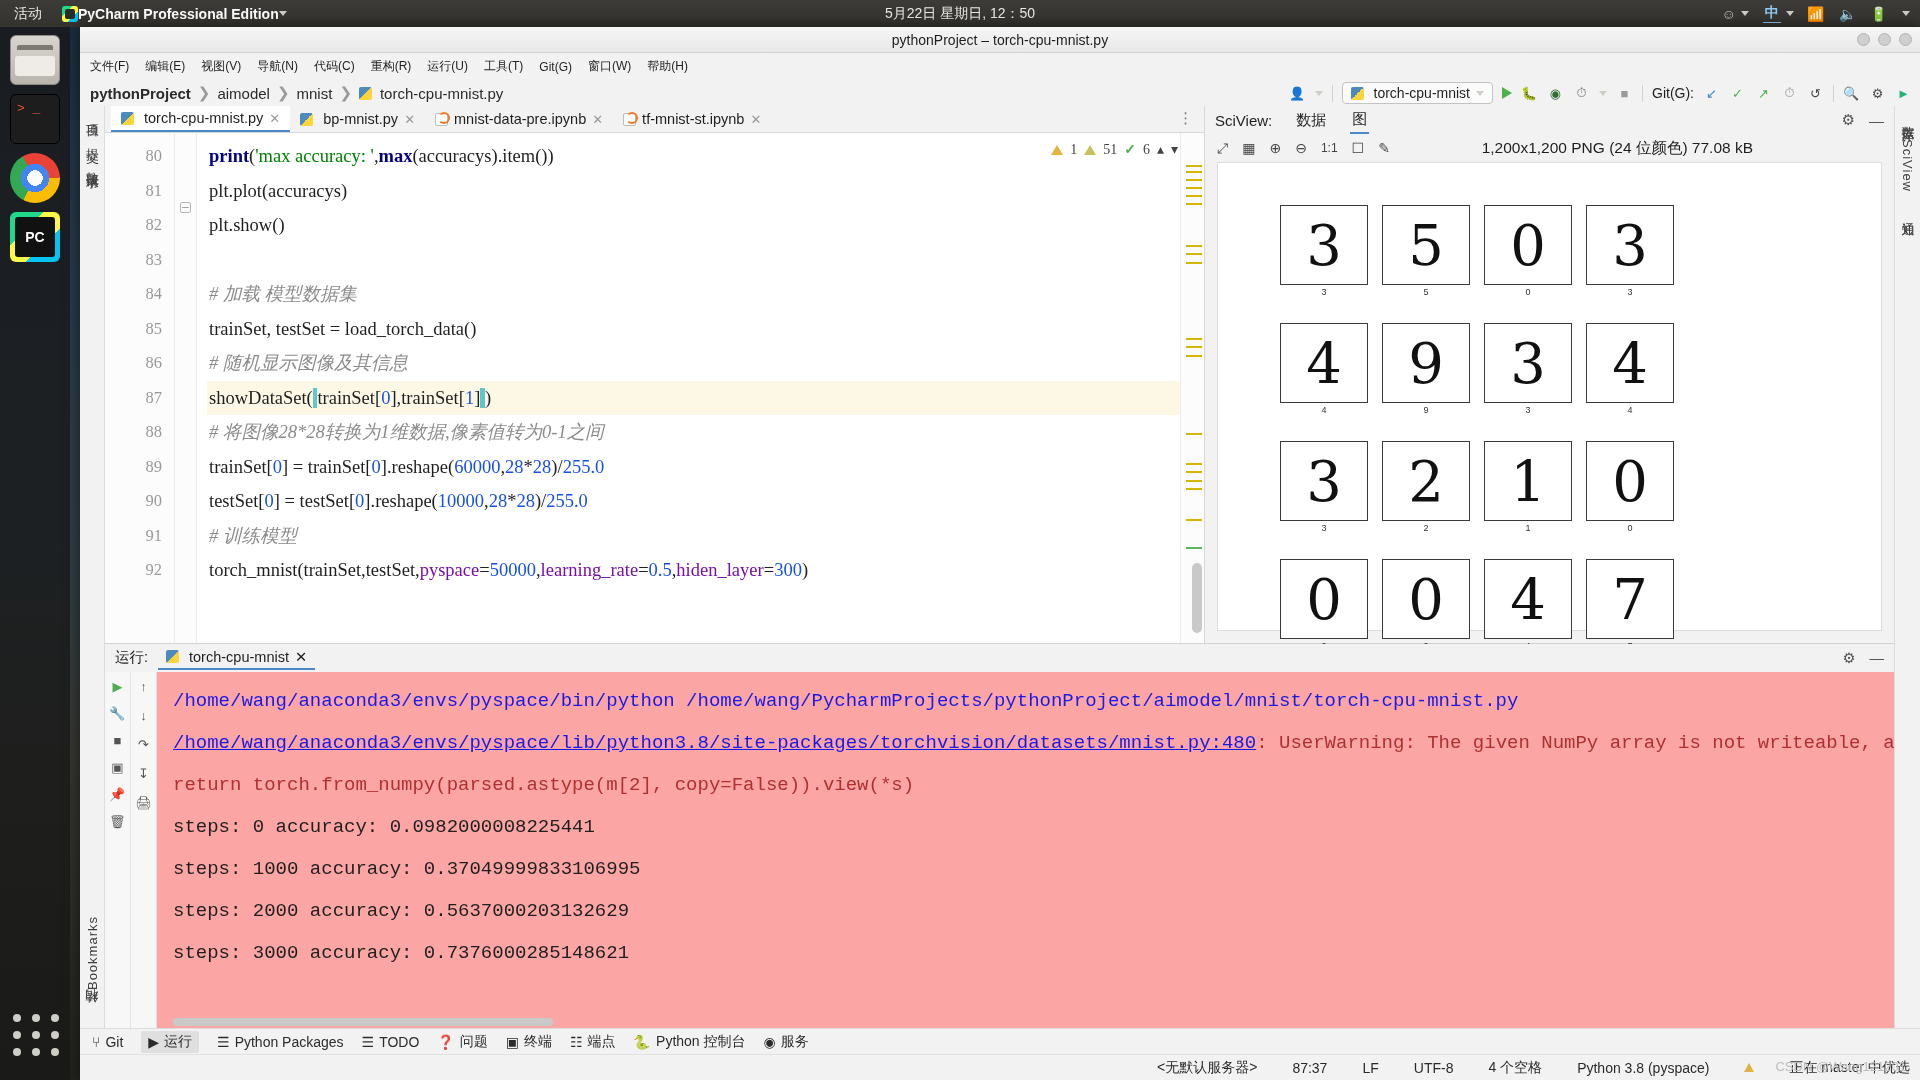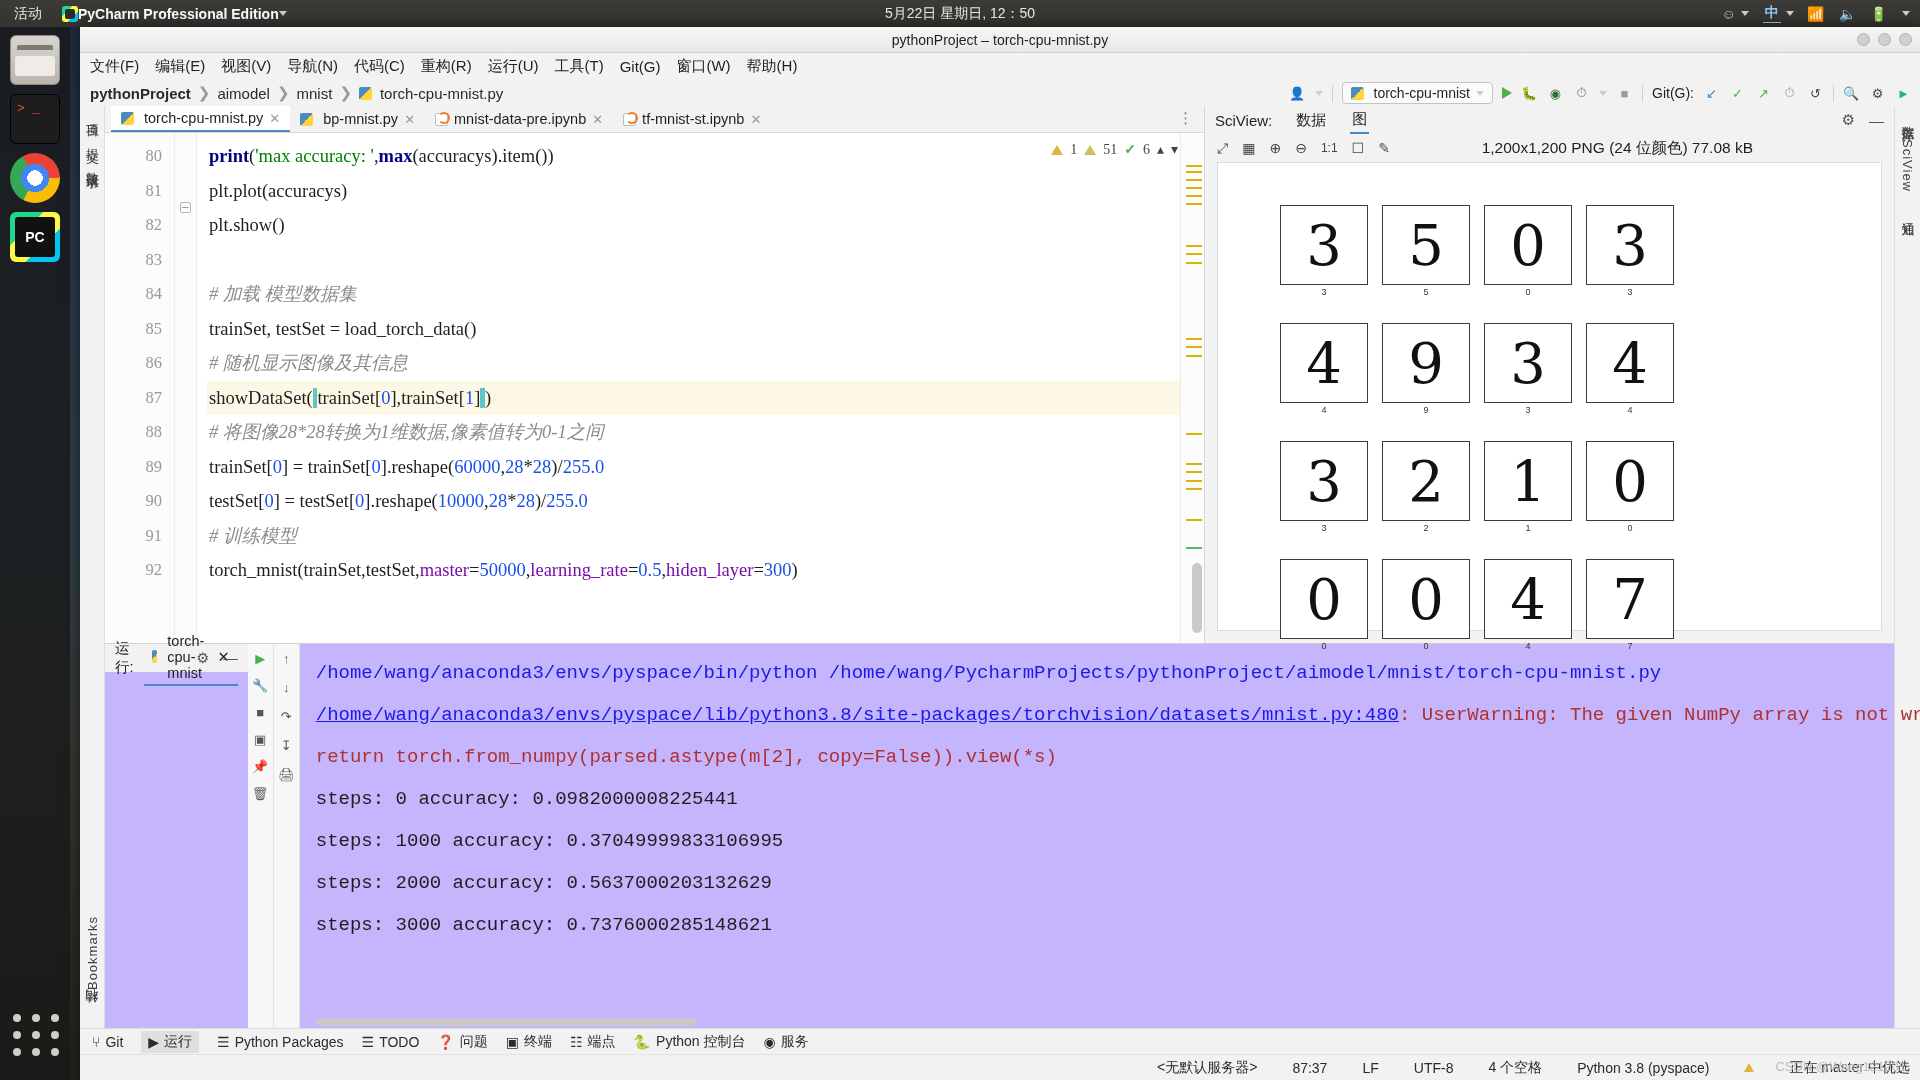--- a/index.html
+++ b/index.html
@@ -56,21 +56,21 @@
   #dock-apps i{ width:8px;height:8px;border-radius:50%;background:#cfcdc7;display:block;}
 
   
   #ide{ position:absolute; left:80px; top:27px; width:1840px; height:1053px;
     background:#f2f2f2; color:#1f1f1f; display:flex; flex-direction:column;
     box-shadow:0 0 14px rgba(0,0,0,.55);}
   #titlebar{ height:26px; background:linear-gradient(180deg,#f6f6f6,#e8e8e8); border-bottom:1px solid #d2d2d2;
     display:flex; align-items:center; justify-content:center; position:relative; font-size:14px; color:#1d1d1d;}
   .winbtns{ position:absolute; right:8px; display:flex; gap:8px;}
   .winbtn{ width:13px;height:13px;border-radius:50%;background:#cfcfcf;border:1px solid #b4b4b4;}
-  #menubar{ height:27px; display:flex; align-items:center; gap:16px; padding:0 10px; font-size:15px; background:#f2f2f2;}
+  #menubar{ height:27px; display:flex; align-items:center; gap:16px; padding:0 10px; font-size:12px; background:#f2f2f2;}
   #menubar span{ cursor:default; }
   #navbar{ height:26px; display:flex; align-items:center; padding:0 10px; font-size:15px; gap:4px;
     background:#f2f2f2; position:relative;}
   .crumb{ color:#2b2b2b; }
   .crumb.b{ font-weight:bold; }
   .sep{ color:#9a9a9a; padding:0 3px;}
   .pyfile-ico{ width:13px;height:13px;border-radius:2px;
     background:linear-gradient(135deg,#4b8bbe 0 50%,#ffd43b 50% 100%); display:inline-block; margin-right:4px; vertical-align:-2px;}
   #navbar-right{ position:absolute; right:8px; display:flex; align-items:center; gap:9px; font-size:14px;}
   .runcfg{ display:flex; align-items:center; gap:6px; border:1px solid #c3c3c3; border-radius:4px;
@@ -132,21 +132,21 @@
   #sv-size{ position:absolute; left:50%; transform:translateX(-25%); font-size:15.5px; color:#1f1f1f;}
   #sv-canvas{ flex:1; margin:0 12px 12px 12px; background:#fff; border:1px solid #dcdcdc; position:relative;}
   #grid{ position:absolute; left:62px; top:42px; display:grid; grid-template-columns:repeat(4,88px); gap:26px 14px;}
   .cell{ width:88px; }
   .cell .box{ width:88px;height:80px; border:1px solid #3a3a3a; background:#fff; display:flex; align-items:center; justify-content:center;
     font-family:"Liberation Serif",serif; font-size:56px; color:#111;}
   .cell .cap{ text-align:center; font-size:9px; color:#333; margin-top:2px;}
   .digit{ font-family:"DejaVu Serif", serif; }
 
   
-  #runwin{ height:402px; display:flex; flex-direction:row; background:#c4b5fd; border-top:1px solid #d2d2d2;}
+  #runwin{ height:402px; display:flex; flex-direction:column; background:#fca5a5; border-top:1px solid #d2d2d2;}
   #run-head{ height:28px; display:flex; align-items:center; gap:10px; padding:0 10px; background:#f2f2f2; font-size:14.5px; position:relative;}
   .runtab{ display:flex; align-items:center; gap:6px; padding:3px 8px; border-bottom:2px solid #4a88c7;}
   .run-headright{ position:absolute; right:10px; display:flex; gap:14px; color:#555;}
   #run-body{ flex:1; display:flex; min-height:0;}
   #run-tools{ width:26px; background:#f7f7f7; border-right:1px solid #e3e3e3; display:flex; flex-direction:column; align-items:center; gap:12px; padding-top:7px;}
   #run-tools2{ width:26px; background:#f7f7f7; border-right:1px solid #e3e3e3; display:flex; flex-direction:column; align-items:center; gap:14px; padding-top:7px; color:#4a4a4a; font-size:13px;}
   .tool-i{ width:15px;height:15px; display:flex; align-items:center; justify-content:center; color:#555; font-size:13px;}
   #console{ flex:1; padding:8px 0 0 16px; font-family:"Liberation Serif",serif; font-size:19px; overflow:hidden; position:relative;}
   .cl{ height:42px; line-height:42px; white-space:nowrap;font-family:Liberation Mono, monospace;}
   .cmd{ color:#1a1ae6;}
@@ -339,21 +339,21 @@
                 <div class="ln">plt.show()</div>
                 <div class="ln">&nbsp;</div>
                 <div class="ln"><span class="cmt"># 加载 模型数据集</span></div>
                 <div class="ln">trainSet, testSet = load_torch_data()</div>
                 <div class="ln"><span class="cmt"># 随机显示图像及其信息</span></div>
                 <div class="ln hl">showDataSet(<span class="sel"> </span>trainSet[<span class="num">0</span>],trainSet[<span class="num">1</span>]<span class="sel"> </span>)</div>
                 <div class="ln"><span class="cmt"># 将图像28*28转换为1维数据,像素值转为0-1之间</span></div>
                 <div class="ln">trainSet[<span class="num">0</span>] = trainSet[<span class="num">0</span>].reshape(<span class="num">60000</span>,<span class="num">28</span>*<span class="num">28</span>)/<span class="num">255.0</span></div>
                 <div class="ln">testSet[<span class="num">0</span>] = testSet[<span class="num">0</span>].reshape(<span class="num">10000</span>,<span class="num">28</span>*<span class="num">28</span>)/<span class="num">255.0</span></div>
                 <div class="ln"><span class="cmt"># 训练模型</span></div>
-                <div class="ln">torch_mnist(trainSet,testSet,<span class="par">master</span>=<span class="num">50000</span>,<span class="par">learning_rate</span>=<span class="num">0.5</span>,<span class="par">hiden_layer</span>=<span class="num">300</span>)</div>
+                <div class="ln">torch_mnist(trainSet,testSet,<span class="par">pyspace</span>=<span class="num">50000</span>,<span class="par">learning_rate</span>=<span class="num">0.5</span>,<span class="par">hiden_layer</span>=<span class="num">300</span>)</div>
               </div>
             <div id="rightgut">
               <div class="mark" style="top:32px"></div>
                 <div class="mark" style="top:38px"></div>
               <div class="mark" style="top:46px"></div>
                 <div class="mark" style="top:54px"></div>
               <div class="mark" style="top:62px"></div>
                 <div class="mark" style="top:70px"></div>
               <div class="mark" style="top:112px"></div>
                 <div class="mark" style="top:120px"></div>

